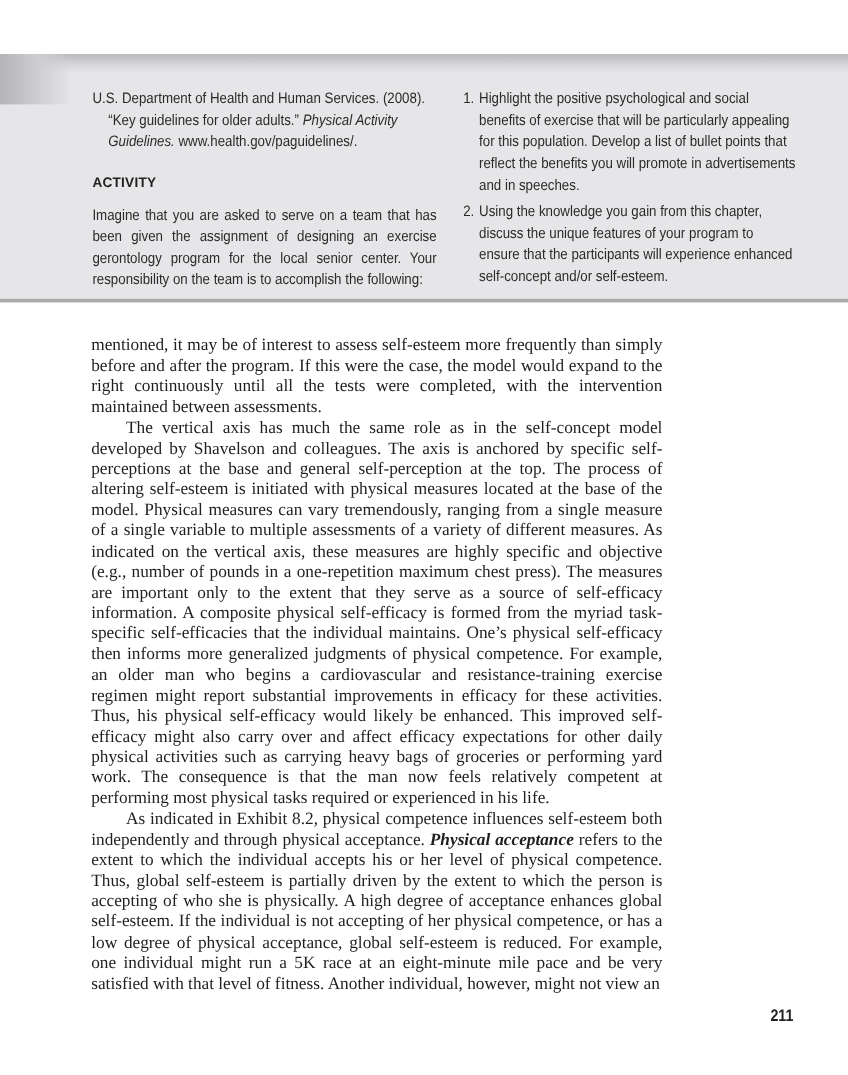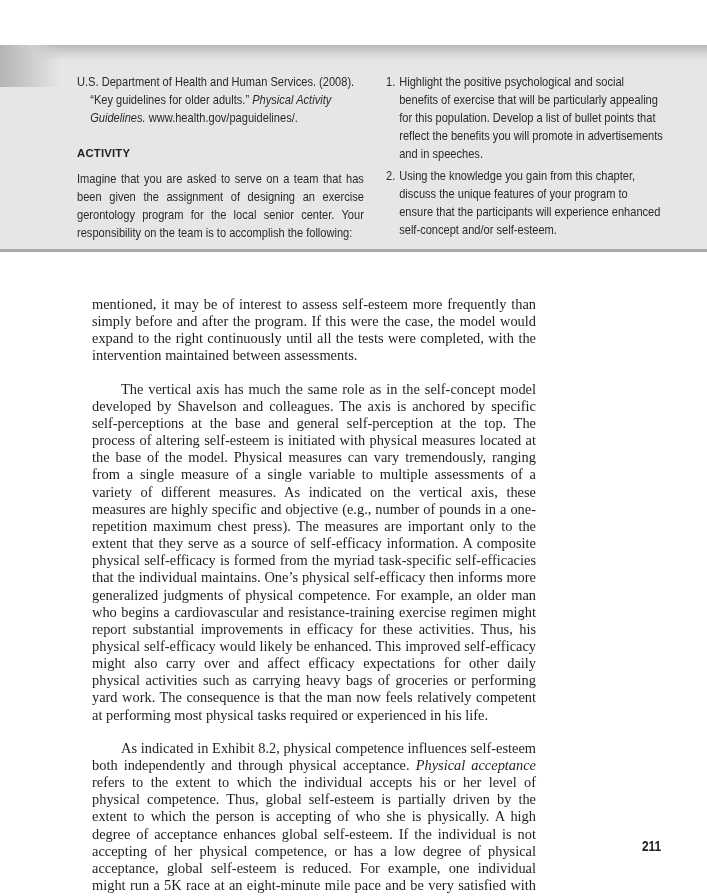--- a/index.html
+++ b/index.html
@@ -95,26 +95,26 @@
       left: 76px;
       top: 280px;
       width: 476px;
       font-family: "Liberation Serif", serif;
       font-size: 14.4px;
       line-height: 17.15px;
       color: #1f1f1f;
       text-align: justify;
     }
     .body-text p {
-      margin: 16px;
+      margin: 0;
     }
     .body-text p.indent {
       text-indent: 29px;
     }
-    .body-text em { font-style: italic; }
+    .body-text em { font-style: italic; font-weight: bold; }
     .page-number {
       position: absolute;
       left: 642px;
       top: 838px;
       font-family: "Liberation Sans", sans-serif;
       font-size: 14px;
       font-weight: bold;
       color: #222;
       transform: scaleX(0.85);
       transform-origin: left top;

